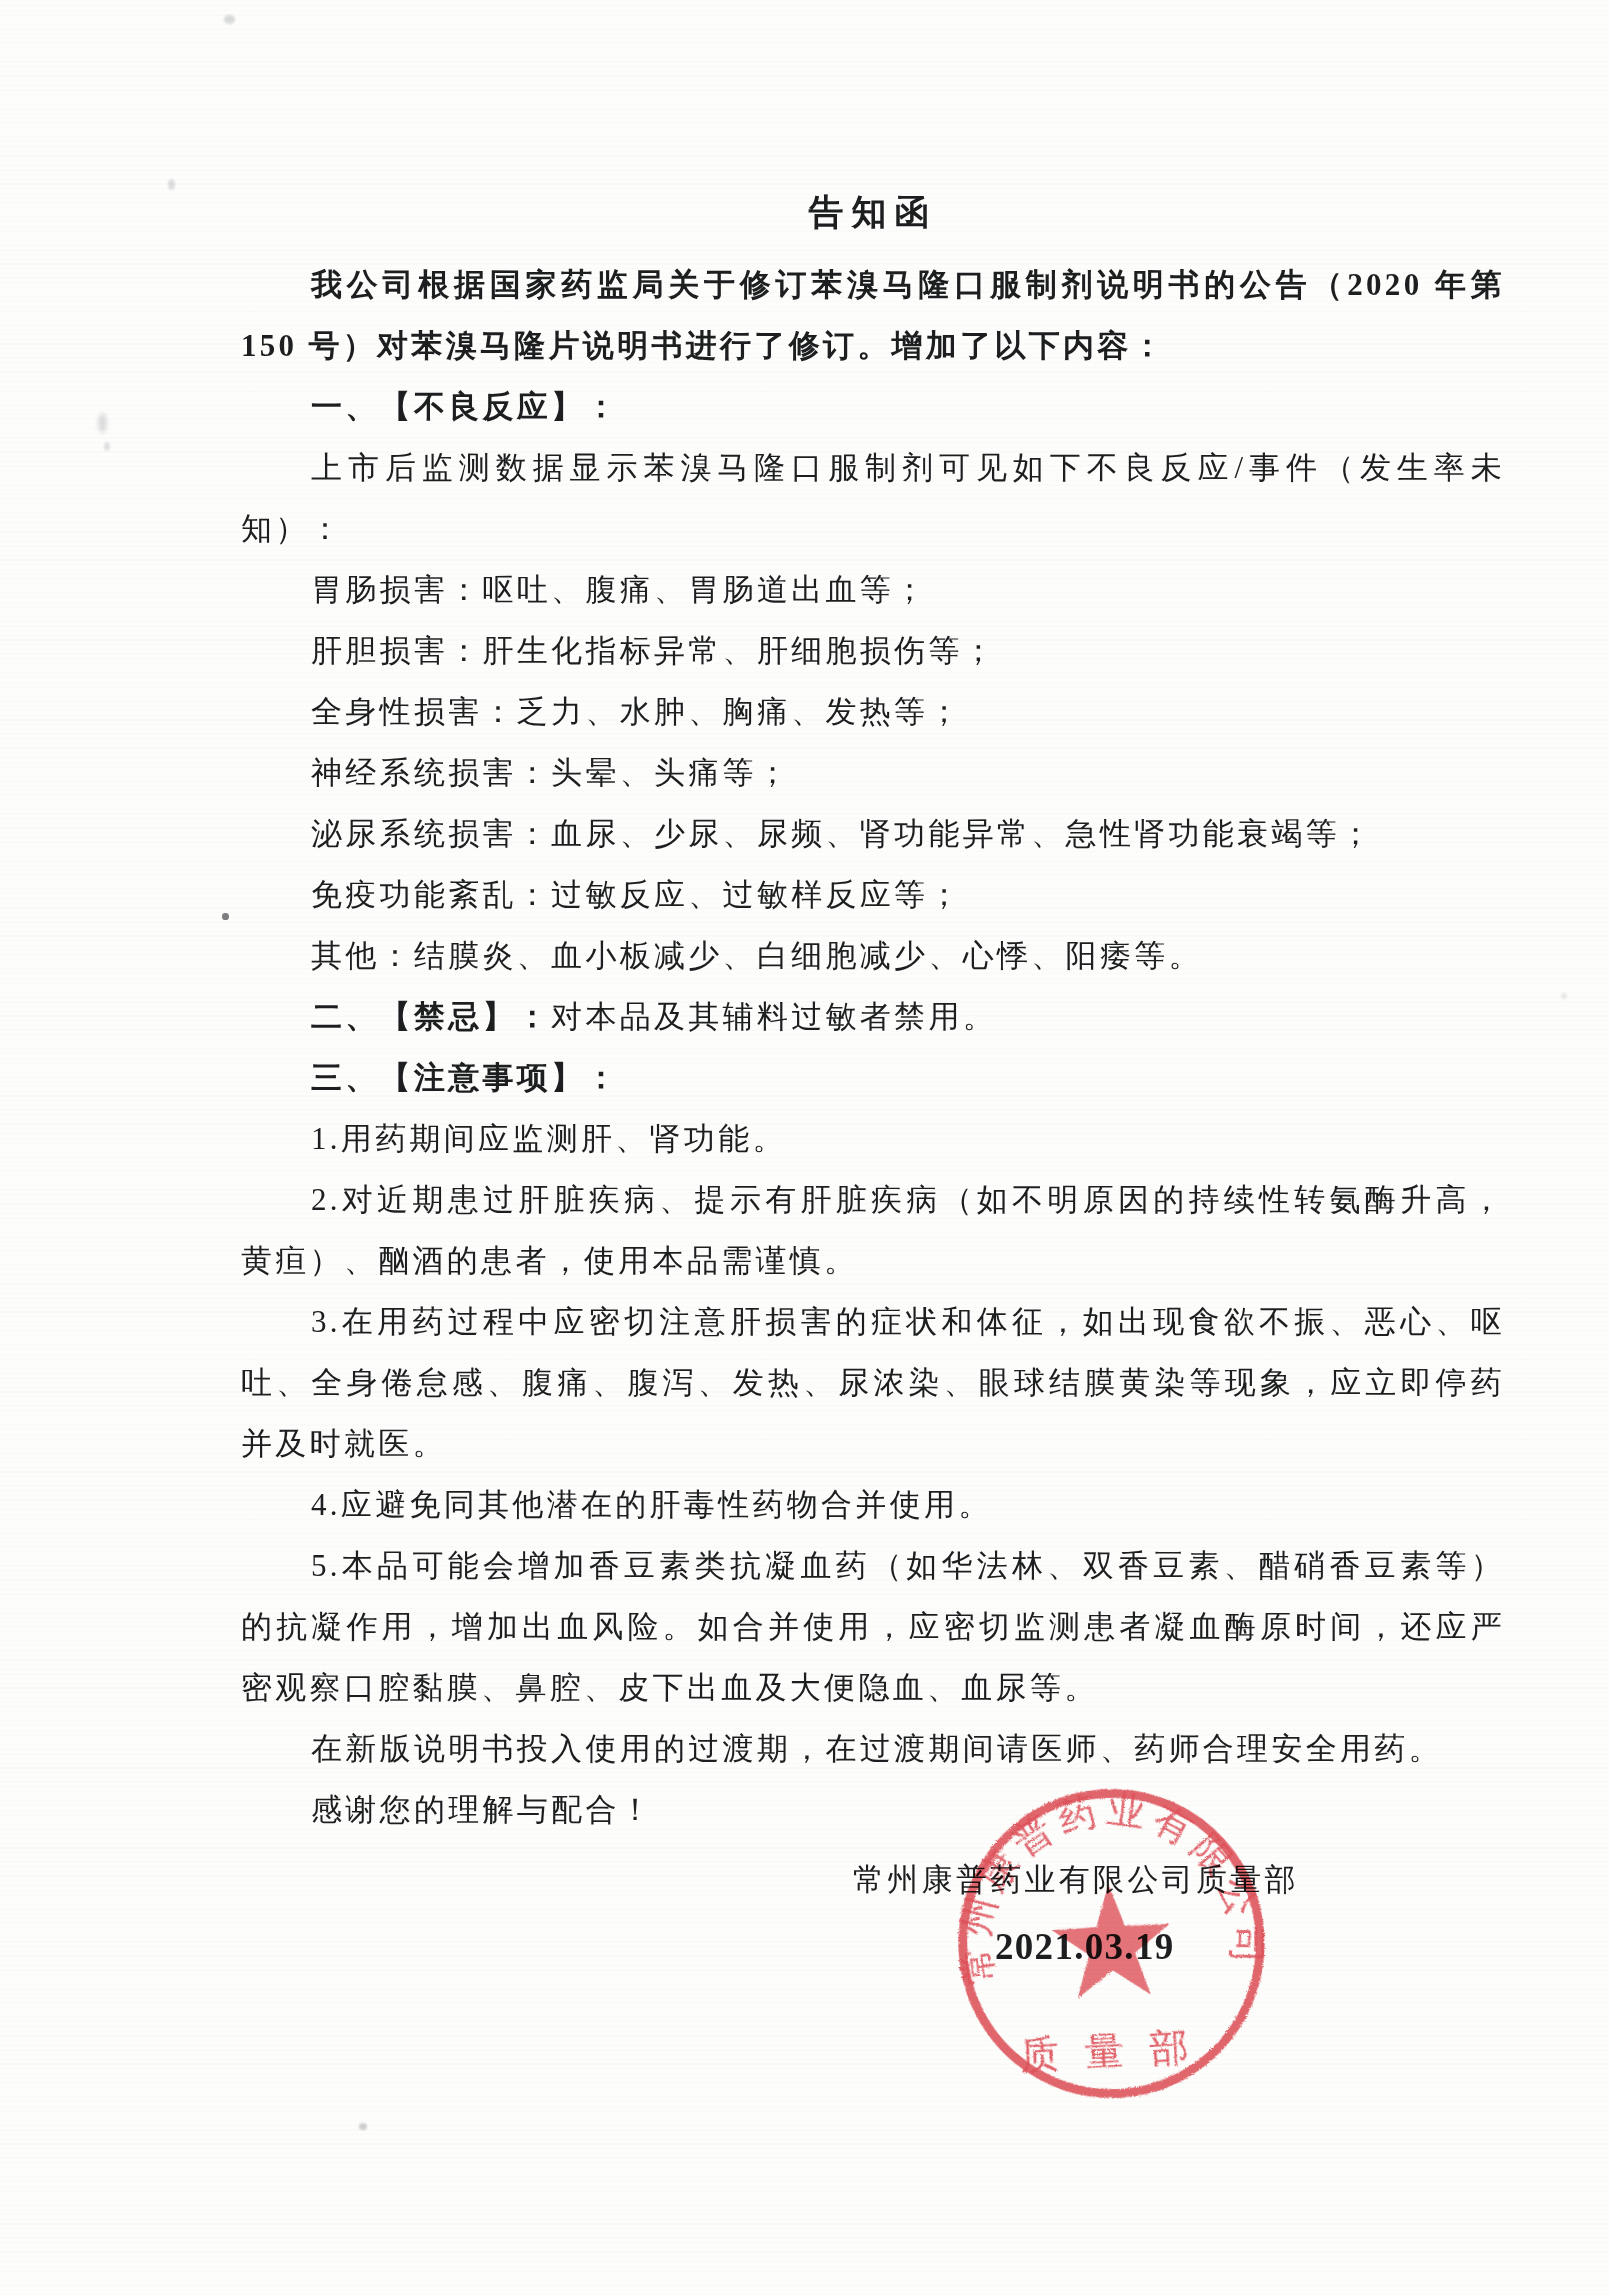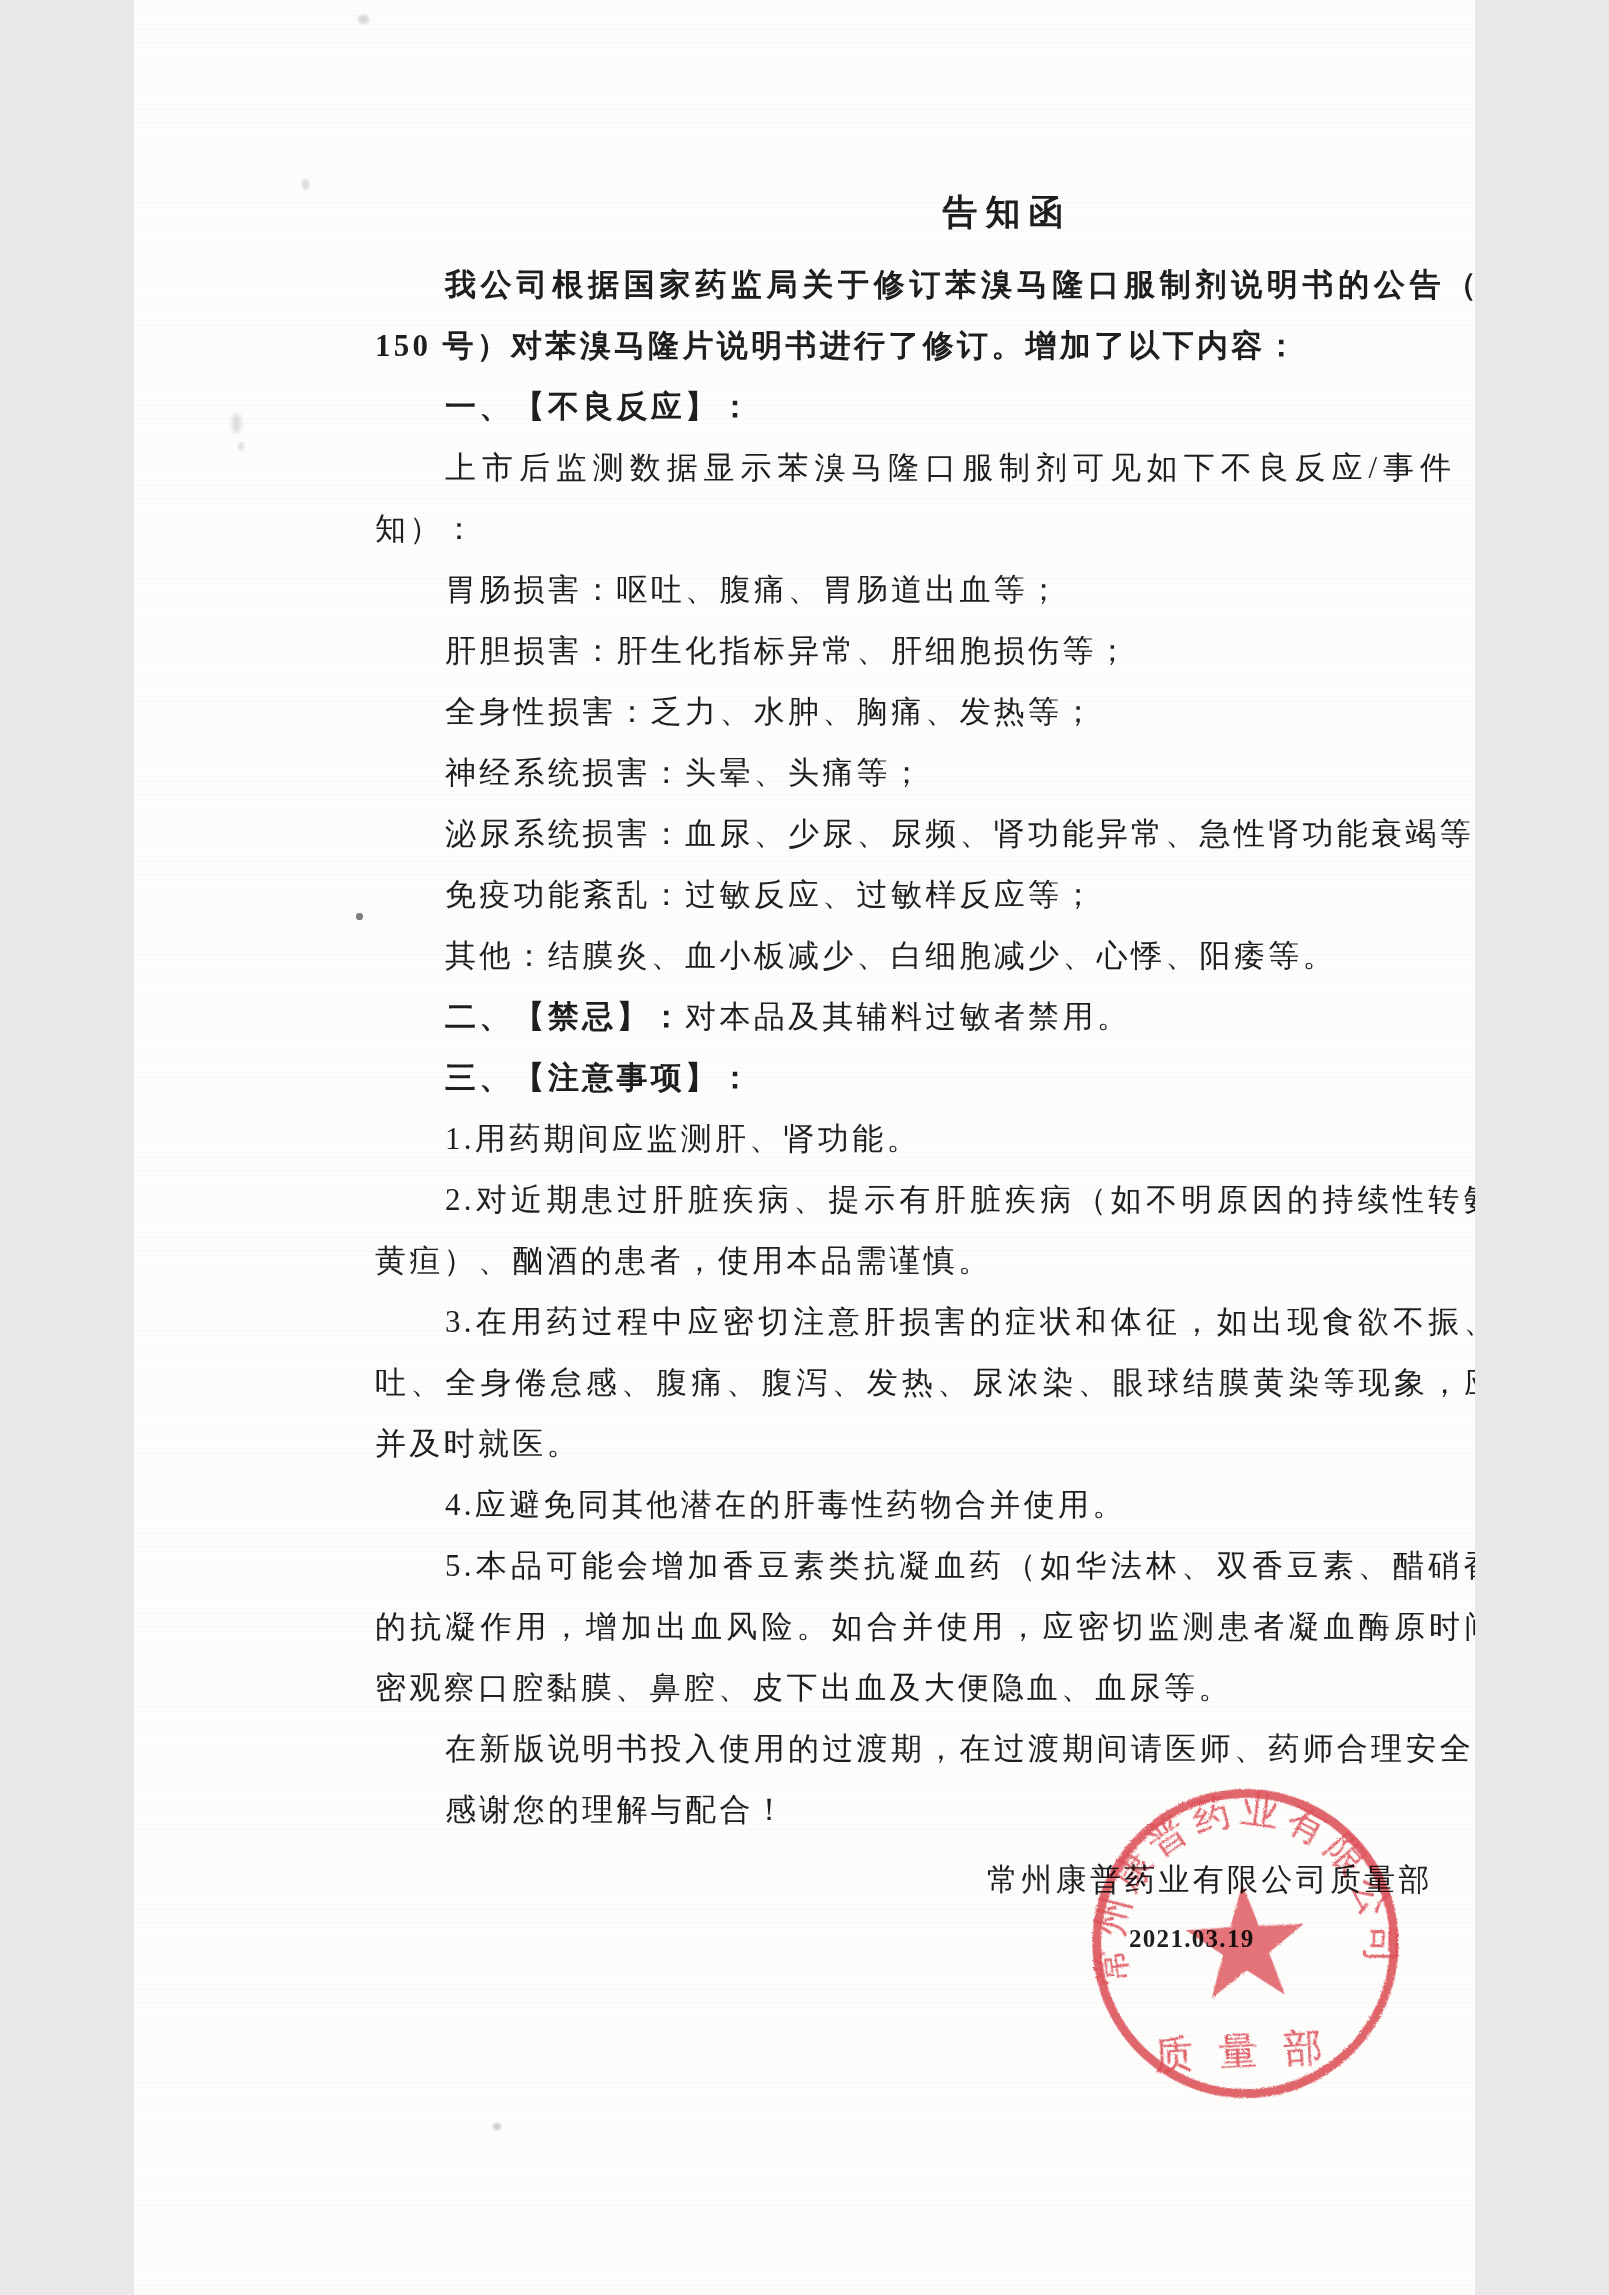--- a/index.html
+++ b/index.html
@@ -1,18 +1,18 @@
 <!DOCTYPE html>
 <html lang="zh" style="font-size:10.7px"><head>
 <meta charset="utf-8">
 <style>
   html,body{margin:0;padding:0;background:#e8e8e8;}
   .page{
     position:relative;
-    width:1341px;height:2295px;
+    width:1609px;height:2295px;
     margin:0 auto;
     background:#fdfdfc;
     font-family:"Liberation Serif","DejaVu Sans",serif;
     color:#1c1e1f;
     overflow:hidden;
   }
   
   .page::after{
     content:"";position:absolute;inset:0;pointer-events:none;
     background:
@@ -37,21 +37,21 @@
   }
   p{margin:0;padding:0;}
   .indent{text-indent:70px;}
   .bold{font-weight:bold;}
   .sig-line{
     position:absolute;left:853px;top:1859px;
     font-size:31px;letter-spacing:3.3px;z-index:1;white-space:nowrap;
   }
   .date-line{
     position:absolute;left:995px;top:1925px;
-    font-size:25px;font-weight:bold;letter-spacing:1.3px;z-index:1;white-space:nowrap;
+    font-size:37px;font-weight:bold;letter-spacing:1.3px;z-index:1;white-space:nowrap;
   }
   .stamp{
     position:absolute;left:957px;top:1788px;
     width:309px;height:311px;
     z-index:2;
     mix-blend-mode:multiply;
     opacity:.93;
     transform:rotate(-3deg);
   }
   .speck{position:absolute;border-radius:50%;pointer-events:none;}

